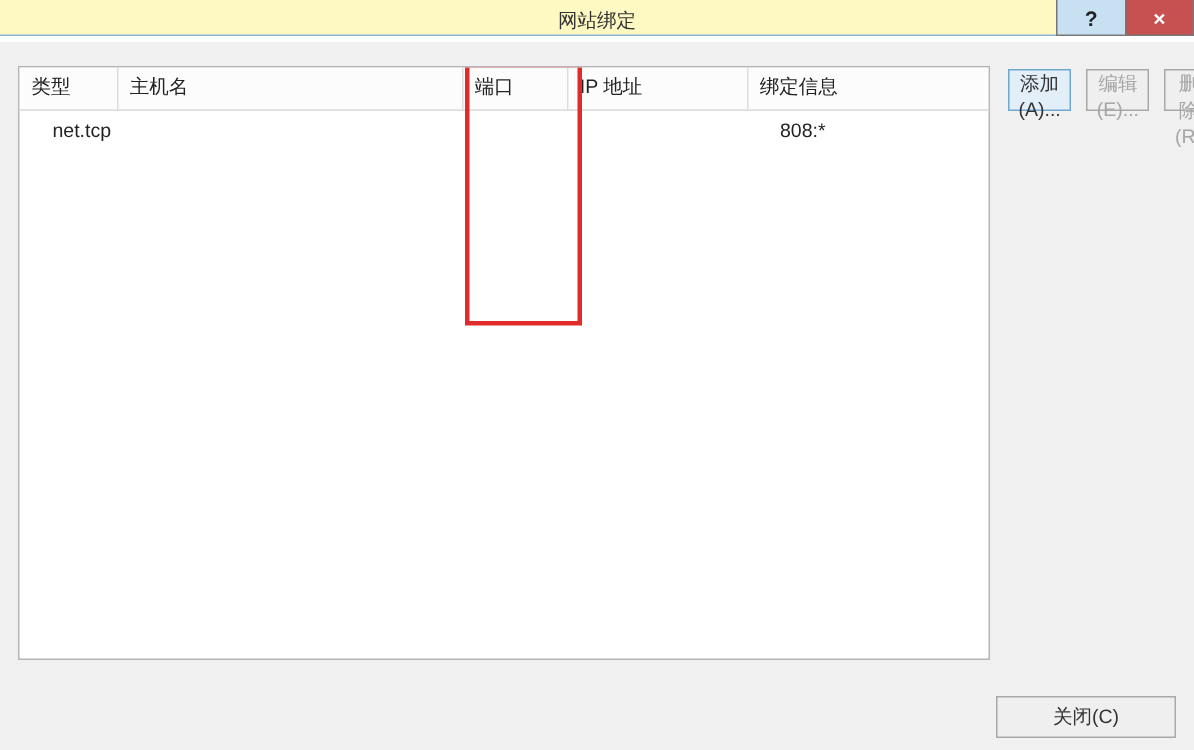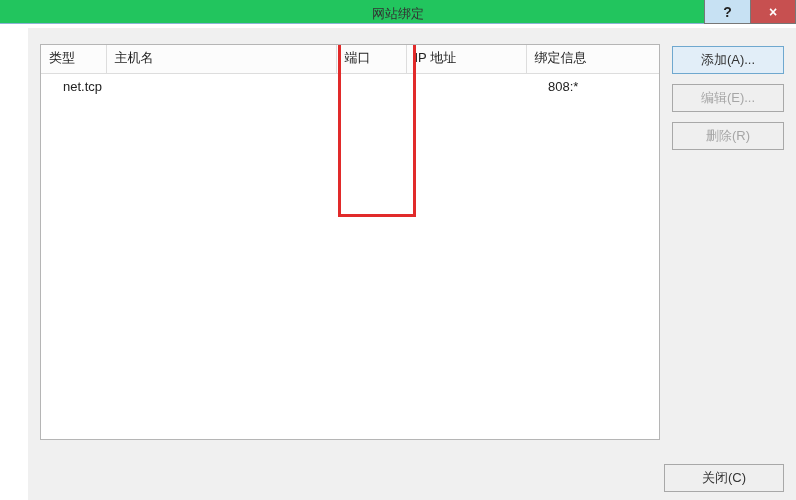--- a/index.html
+++ b/index.html
@@ -2,21 +2,21 @@
 <html><head>
 <meta charset="utf-8">
 <style>
   * { box-sizing: border-box; margin: 0; padding: 0; }
   html, body { width: 796px; height: 500px; font-family: "Microsoft YaHei", "Segoe UI", Tahoma, sans-serif; font-size: 13px; background: #fff; overflow: hidden; }
 
   
   .titlebar {
     position: relative;
     height: 24px;
-    background: #22c55e;
+    background: #fef9c3;
     border-bottom: 1px solid #8db3d6;
   }
   .titlebar .title {
     position: absolute;
     left: 0; right: 0; top: 0;
     line-height: 28px;
     text-align: center;
     color: #333;
     font-size: 13px;
   }
@@ -43,21 +43,20 @@
 
   
   .content {
     position: absolute;
     top: 28px;
     left: 0;
     right: 0;
     bottom: 0;
     background: #f0f0f0;
     padding: 16px 0 0 0;
-    margin-left: 28px;
   }
   .inner {
     display: flex;
     gap: 12px;
     padding: 0 12px;
     height: calc(100% - 60px);
   }
 
   
   .list-panel {
@@ -108,21 +107,21 @@
     left: 297px;
     width: 78px;
     height: 175px;
     z-index: 5;
   }
 
   
   .button-col {
     width: 112px;
     display: flex;
-    flex-direction: column;
+    flex-direction: row;
     gap: 10px;
     padding-top: 2px;
   }
   .btn {
     height: 28px;
     border: 1px solid #a8a8a8;
     background: #efefef;
     color: #333;
     font-size: 13px;
     font-family: inherit;

